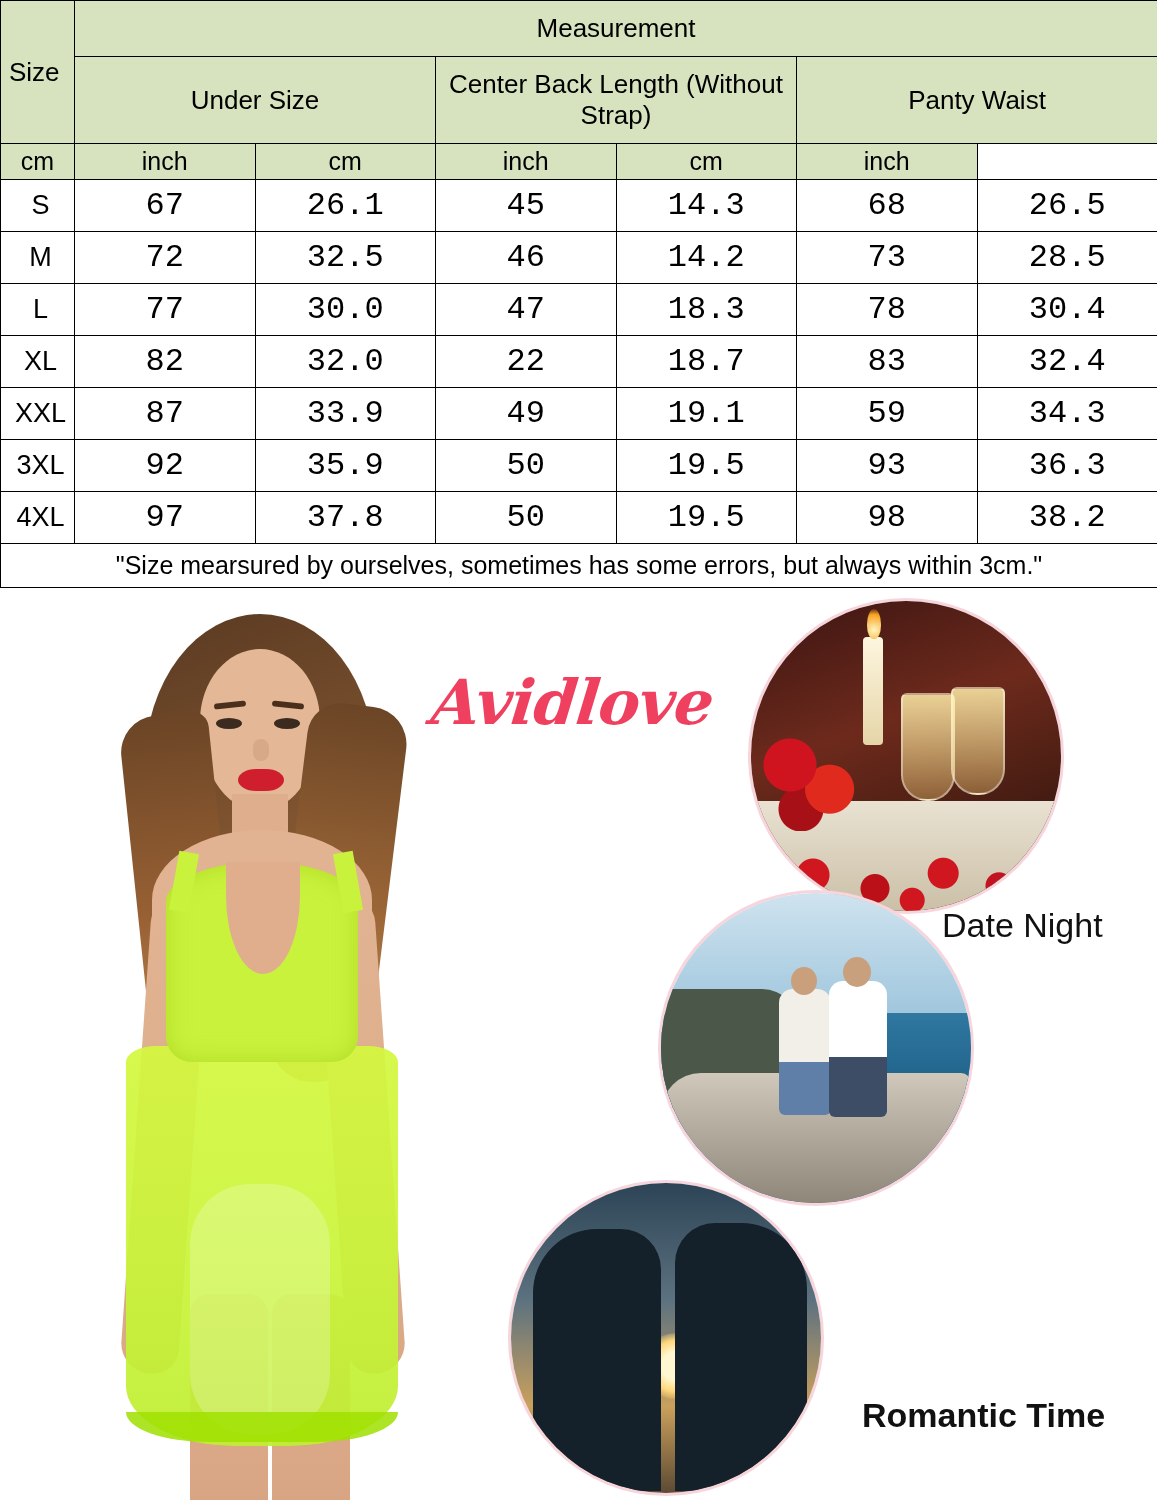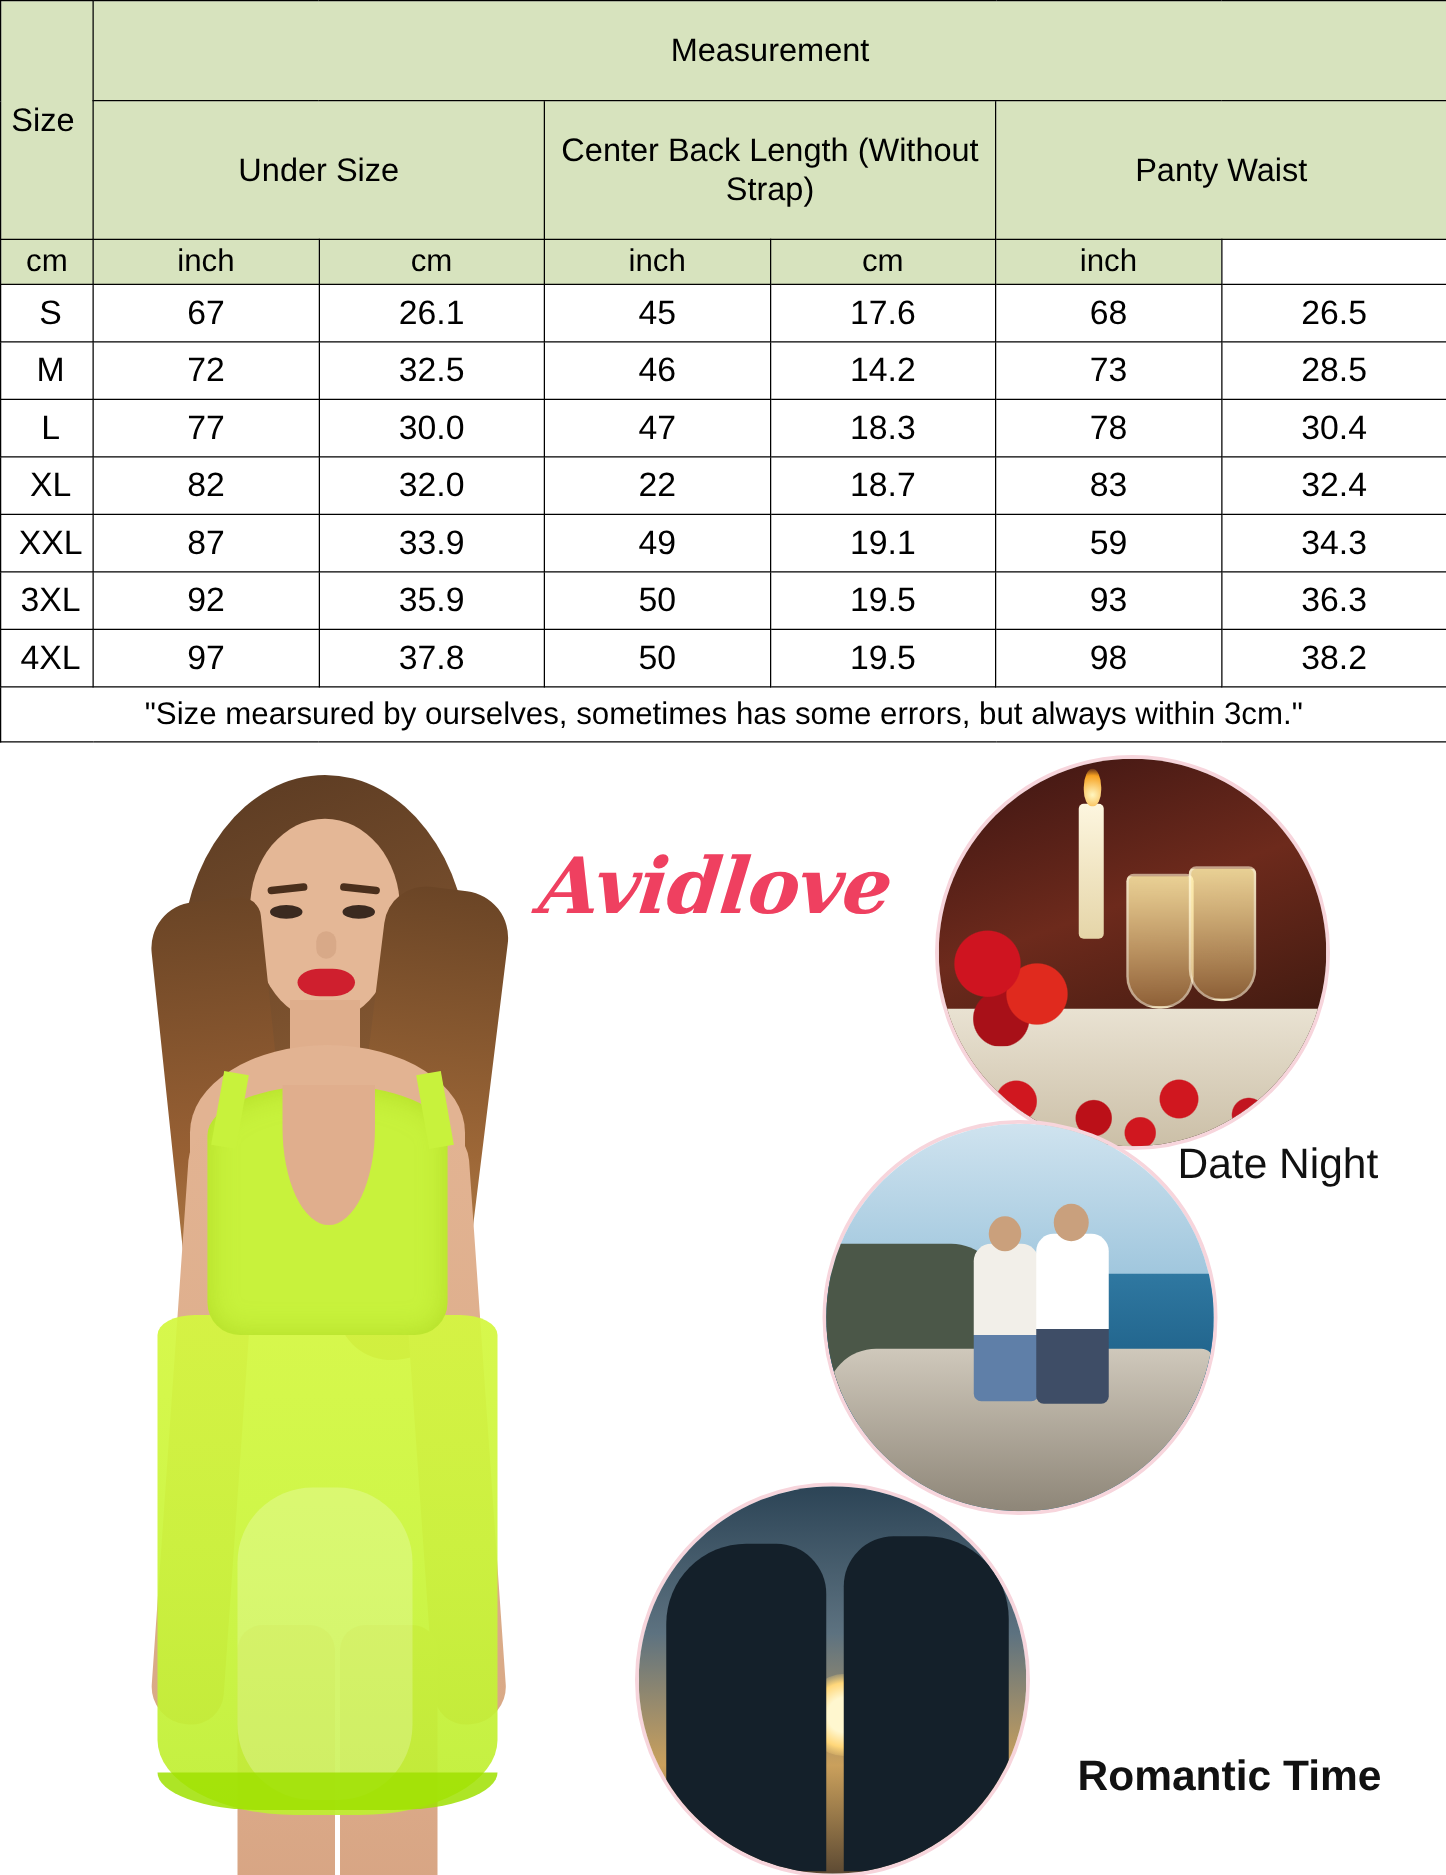--- a/index.html
+++ b/index.html
@@ -25,38 +25,39 @@
     border: 1px solid #000000;
     text-align: center;
     vertical-align: middle;
     font-weight: normal;
     color: #000000;
   }
   .hdr {
     background: #d7e3be;
     font-size: 26px;
     font-weight: bold;
-    padding: 24px 2px;
+    padding: 12px 2px;
     margin-left: 39px;
   }
   .hdr-unit {
     background: #d7e3be;
     font-size: 25px;
     font-weight: bold;
     padding: 3px 2px;
   }
   .size-cell {
     font-size: 27px;
     padding: 7px 2px;
     text-align: left;
     padding-left: 8px;
   }
   .data-cell {
-    font-size: 27px;
+    font-size: 32px;
     padding: 7px 2px;
+    font-family: Liberation Mono, monospace;
   }
   .note-row td {
     border: 1px solid #000000;
     border-top: 1px solid #000000;
     font-size: 25px;
     padding: 7px 4px;
     text-align: center;
   }
   .col-size { width: 74px; }
   .col-d { width: 180.5px; }
@@ -427,21 +428,21 @@
       <td class="hdr-unit">inch</td>
       <td class="hdr-unit">cm</td>
       <td class="hdr-unit">inch</td>
     </tr>
 
     <tr>
       <td class="size-cell">S</td>
       <td class="data-cell">67</td>
       <td class="data-cell">26.1</td>
       <td class="data-cell">45</td>
-      <td class="data-cell">17.6</td>
+      <td class="data-cell">14.3</td>
       <td class="data-cell">68</td>
       <td class="data-cell">26.5</td>
     </tr>
     <tr>
       <td class="size-cell">M</td>
       <td class="data-cell">72</td>
       <td class="data-cell">32.5</td>
       <td class="data-cell">46</td>
       <td class="data-cell">14.2</td>
       <td class="data-cell">73</td>

